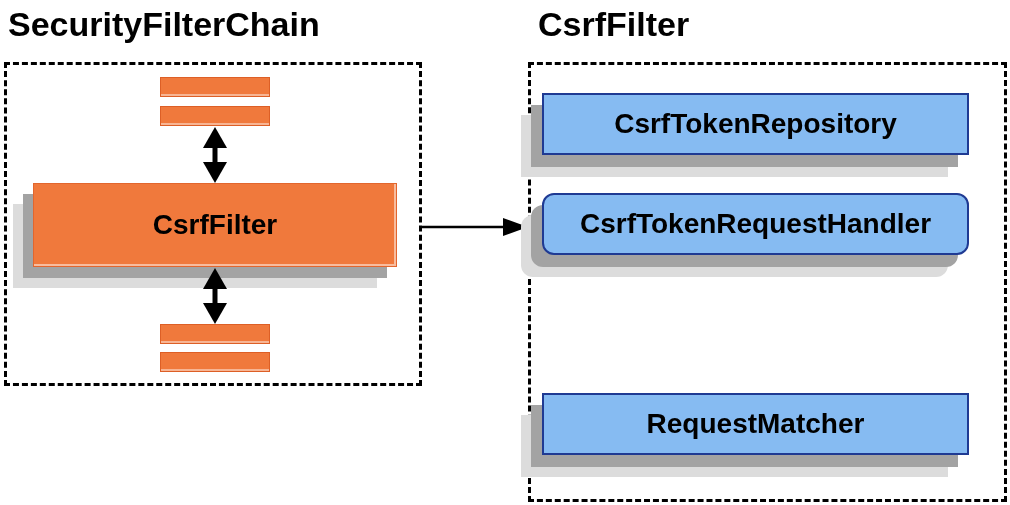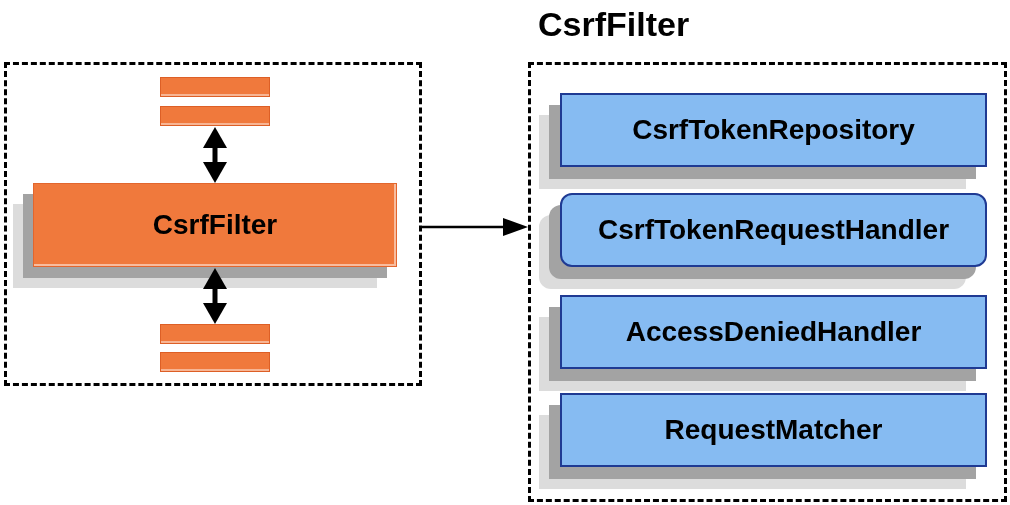--- a/index.html
+++ b/index.html
@@ -33,36 +33,37 @@
     position:absolute;left:26px;top:118px;width:364px;height:84px;
     background:var(--orange,#F0793C);
     border:1px solid #e2662e;box-sizing:border-box;
     box-shadow:inset -2px -2px 0 rgba(255,255,255,0.5),
                -10px 11px 0 var(--shadow-dark,#A3A3A3),
                -20px 21px 0 var(--shadow-light,#DCDCDC);
     display:flex;align-items:center;justify-content:center;
   }
   .node-label{font-size:28px;font-weight:bold;}
   .component{
-    position:absolute;left:29px;width:427px;height:74px;
+    position:absolute;left:11px;width:427px;height:62px;
     background:var(--blue-fill,#86BBF2);
     border:2px solid var(--blue-border,#1F3A93);box-sizing:border-box;
     box-shadow:-11px 12px 0 var(--shadow-dark,#A3A3A3),
                -21px 22px 0 var(--shadow-light,#DCDCDC);
     display:flex;align-items:center;justify-content:center;
   }
   .comp1{top:28px;} .comp2{top:128px;border-radius:12px;} .comp3{top:230px;} .comp4{top:328px;text-align:center;}
   .h-arrow{position:absolute;left:421px;top:212px;width:107px;height:30px;}
   svg{display:block;}
 </style>
 </head>
 <body>
 
 <div class="canvas">
 
+  <div class="title title-left">SecurityFilterChain</div>
 
   <div class="title title-right">CsrfFilter</div>
 
   <div class="dashed-box left-box">
 
     <div class="hbar bar1"></div>
     <div class="hbar bar2"></div>
 
     <div class="v-arrow v-arrow-top">
       <svg width="30" height="56" viewBox="0 0 30 56">
@@ -99,23 +100,20 @@
   <div class="dashed-box right-box">
 
     <div class="component comp1">
       <span class="node-label">CsrfTokenRepository</span>
     </div>
 
     <div class="component comp2">
       <span class="node-label">CsrfTokenRequestHandler</span>
     </div>
 
-    <div class="component comp3">
-      <span class="node-label">AccessDeniedHandler</span>
-    </div>
 
     <div class="component comp4">
       <span class="node-label">RequestMatcher</span>
     </div>
 
   </div>
 
 </div>
 
 </body></html>

